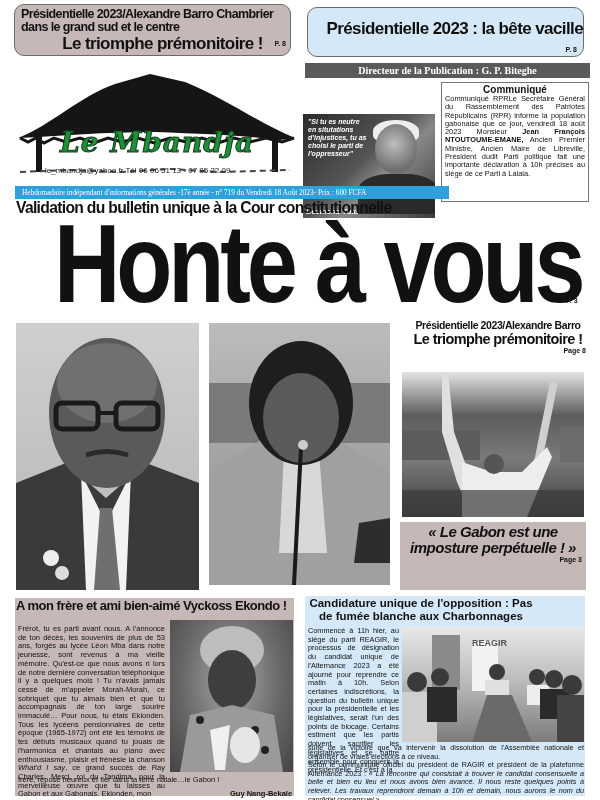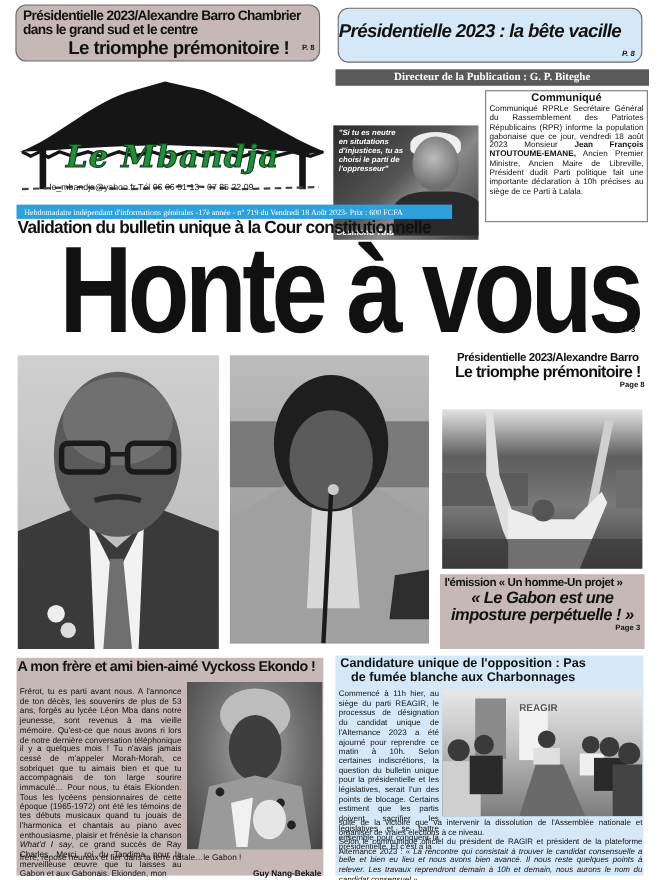--- a/index.html
+++ b/index.html
@@ -6,21 +6,21 @@
   body { width: 600px; height: 800px; background: #ffffff; position: relative; overflow: hidden; font-family: "Liberation Sans", sans-serif; color: #111; }
   .abs { position: absolute; }
 
   
   #teaser-left { left: 14px; top: 4px; width: 277px; height: 52px; background: #c7b8b8; border: 1.5px solid #6b6b6b; border-radius: 10px; padding: 3px 6px; }
   #teaser-left .l1 { font-size: 12.5px; font-weight: bold; line-height: 13px; letter-spacing: -0.6px; white-space: nowrap; }
   #teaser-left .l2 { font-size: 17px; font-weight: bold; text-align: center; line-height: 20px; letter-spacing: -0.6px; padding-left: 20px; }
   #teaser-left .pg { position: absolute; right: 4px; bottom: 8px; font-size: 7px; font-weight: bold; }
 
   
-  #teaser-right { left: 307px; top: 7px; width: 277px; height: 50px; background: #d4e8f7; border: 1.5px solid #6b6b6b; border-radius: 10px; text-align: left; padding-top: 11px; font-style: italic; }
+  #teaser-right { left: 307px; top: 7px; width: 277px; height: 50px; background: #d4e8f7; border: 1.5px solid #6b6b6b; border-radius: 10px; text-align: right; padding-top: 11px; }
   #teaser-right .t { font-size: 17px; font-weight: bold; letter-spacing: -0.6px; }
   #teaser-right .pg { position: absolute; right: 6px; bottom: 3px; font-size: 7px; font-weight: bold; }
 
   
   #director { left: 305px; top: 63px; width: 285px; height: 15px; background: #5a5a5a; color: #fff; font-family: "Liberation Serif", serif; font-weight: bold; font-size: 10px; text-align: center; line-height: 15px; }
 
   
   #logo { left: 10px; top: 66px; width: 290px; height: 112px; }
   #logo-text { left: 60px; top: 126px; font-family: "DejaVu Serif", serif; font-style: italic; font-weight: bold; font-size: 28px; color: #1f8f3a; -webkit-text-stroke: 1px #0d3d17; letter-spacing: 1px; }
   #contact { left: 45px; top: 166px; font-size: 8px; color: #222; }
@@ -32,21 +32,21 @@
   #tutu-head { left: 72px; top: 10px; width: 42px; height: 50px; border-radius: 50%; background: radial-gradient(circle at 45% 40%, #bdbdbd, #6d6d6d 70%); }
   #tutu-hair { left: 70px; top: 6px; width: 46px; height: 22px; border-radius: 50% 50% 30% 30%; background: #eee; }
   #tutu-body { left: 55px; top: 60px; width: 80px; height: 40px; border-radius: 40% 40% 0 0; background: #2a2a2a; }
 
   
   #communique { left: 441px; top: 82px; width: 148px; height: 120px; border: 1px solid #777; padding: 2px 3px; }
   #communique .h { font-size: 10px; font-weight: bold; text-align: center; line-height: 10px; }
   #communique .b { font-size: 7.4px; line-height: 8.3px; text-align: justify; color: #111; }
 
   
-  #info-band { left: 15px; top: 186px; width: 396px; height: 13px; background: #2ea0dc; color: #fff; font-family: "Liberation Serif", serif; font-size: 7.3px; line-height: 13px; padding-left: 7px; white-space: nowrap; }
+  #info-band { left: 15px; top: 186px; width: 434px; height: 13px; background: #2ea0dc; color: #fff; font-family: "Liberation Serif", serif; font-size: 7.3px; line-height: 13px; padding-left: 7px; white-space: nowrap; }
 
   
   #kicker { left: 16px; top: 199px; font-size: 16px; font-weight: bold; letter-spacing: -0.7px; white-space: nowrap; transform: scaleX(0.98); transform-origin: left top; }
   #headline { left: 54px; top: 205px; font-size: 112px; font-weight: bold; letter-spacing: -5px; line-height: 118px; transform: scaleX(0.82); transform-origin: left top; white-space: nowrap; }
   #headline-pg { left: 566px; top: 297px; font-size: 7px; font-weight: bold; }
 
   
   .photo { background: #9a9a9a; overflow: hidden; }
   #photo-man { left: 16px; top: 323px; width: 183px; height: 267px; background: linear-gradient(180deg, #cfcfcf 0%, #b5b5b5 100%); }
   #photo-woman { left: 209px; top: 323px; width: 181px; height: 262px; background: linear-gradient(180deg, #bcbcbc 0%, #8d8d8d 100%); }
@@ -165,21 +165,20 @@
     <rect x="158" y="55" width="24" height="35" fill="#6c6c6c"></rect>
     <path d="M40,0 L46,0 L52,60 L70,110 L90,140 L70,145 L55,110 L40,60 Z" fill="#e0e0e0"></path>
     <path d="M148,10 L156,10 L140,90 L132,90 Z" fill="#cfcfcf"></path>
     <path d="M60,90 L90,100 L120,100 L145,75 L150,85 L125,145 L60,145 Z" fill="#ededed"></path>
     <circle cx="92" cy="92" r="10" fill="#555"></circle>
     <rect x="0" y="118" width="182" height="27" fill="#3a3a3a" opacity="0.7"></rect>
   </svg>
 </div>
 
 <div id="ondo-box" class="abs">
-  <div class="l1">l'émission « Un homme-Un projet »</div>
   <div class="q">« Le Gabon est une</div>
   <div class="q">imposture perpétuelle ! »</div>
   <div class="pg">Page 3</div>
 </div>
 
 <div id="tribute" class="abs"></div>
 <div id="tribute-title" class="abs">A mon frère et ami bien-aimé Vyckoss Ekondo !</div>
 <div id="tribute-body" class="abs"><span>Frérot, tu es parti avant nous. A l'annonce de ton décès, les souvenirs de plus de 53 ans, forgés au lycée Léon Mba dans notre jeunesse, sont revenus à ma vieille mémoire. Qu'est-ce que nous avons ri lors de notre dernière conversation téléphonique il y a quelques mois ! Tu n'avais jamais cessé de m'appeler Morah-Morah, ce sobriquet que tu aimais bien et que tu accompagnais de ton large sourire immaculé… Pour nous, tu étais Ekionden. Tous les lycéens pensionnaires de cette époque (1965-1972) ont été les témoins de tes débuts musicaux quand tu jouais de l'harmonica et chantais au piano avec enthousiasme, plaisir et frénésie la chanson </span><i>What'd I say</i><span>, ce grand succès de Ray Charles. Merci, roi du Tandima, pour la merveilleuse œuvre que tu laisses au Gabon et aux Gabonais. Ekionden, mon</span></div>
 <div id="tribute-tail" class="abs">frère, repose heureux et fier dans ta terre natale…le Gabon !</div>
 <div id="tribute-sign" class="abs">Guy Nang-Bekale</div>

